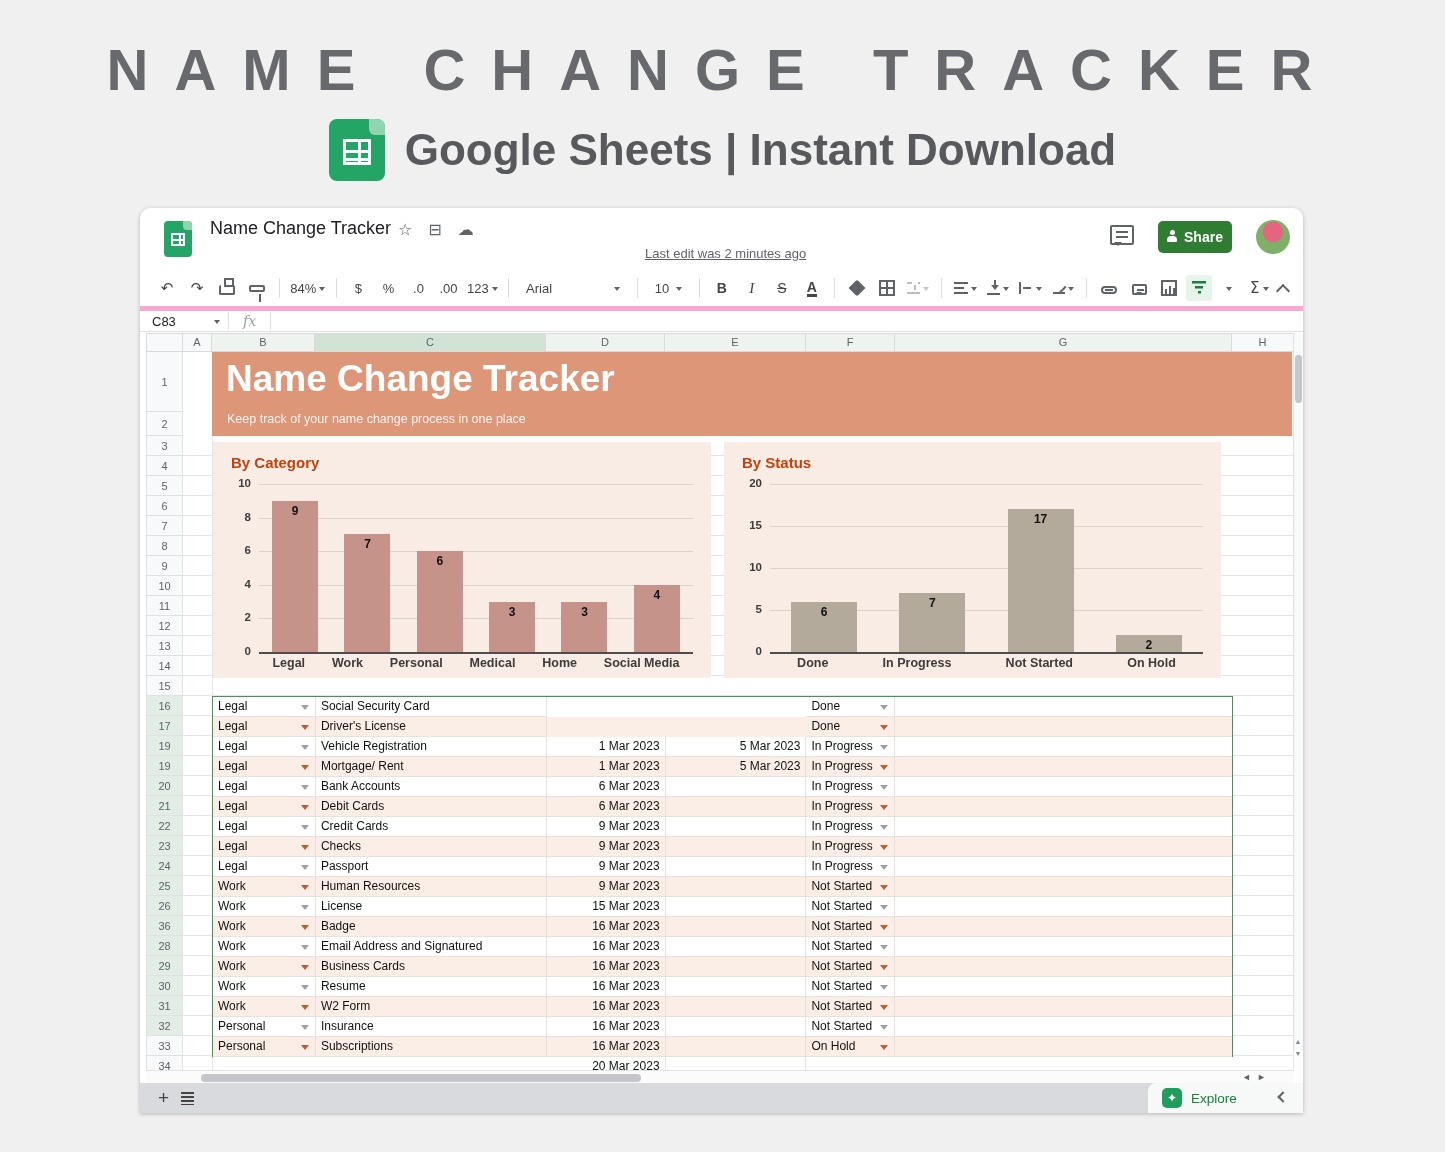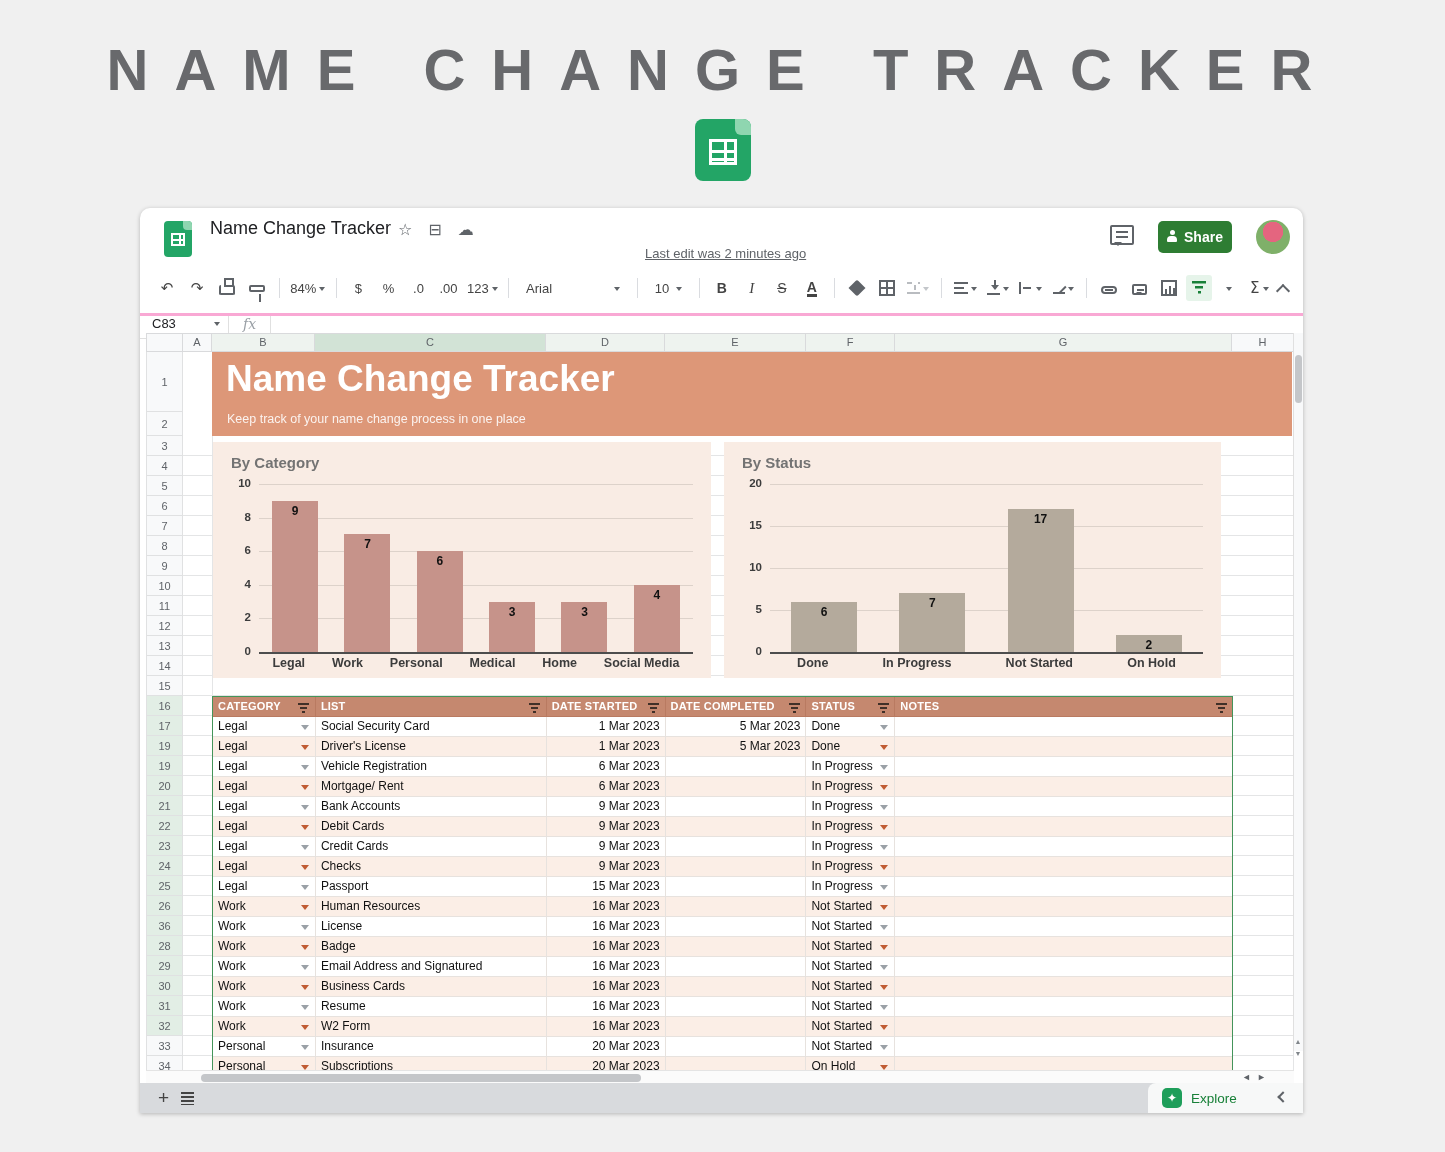--- a/index.html
+++ b/index.html
@@ -66,21 +66,21 @@
   .i-link { width:16px; height:8px; border:2px solid #5f6368; border-radius:5px; margin-top:4px; background:linear-gradient(#5f6368,#5f6368) 50% 50%/8px 2px no-repeat; }
   .i-cmt { width:15px; height:11px; border:2px solid #5f6368; border-radius:2px; margin-top:2px; background:linear-gradient(#5f6368,#5f6368) 3px 3px/7px 2px no-repeat; }
   .i-cmt:after { content:""; position:absolute; left:2px; bottom:-5px; border:3px solid transparent; border-top-color:#5f6368; }
   .i-chart { border:2px solid #5f6368; background:linear-gradient(#5f6368,#5f6368) 2px 7px/2px 5px no-repeat,linear-gradient(#5f6368,#5f6368) 6px 4px/2px 8px no-repeat,linear-gradient(#5f6368,#5f6368) 10px 6px/2px 6px no-repeat; }
   .i-funnel { background:linear-gradient(#188038,#188038) 50% 1px/14px 2.5px no-repeat,linear-gradient(#188038,#188038) 50% 6px/8px 2.5px no-repeat,linear-gradient(#188038,#188038) 50% 11px/3px 2.5px no-repeat; }
   .filter-active { background:#e6f4ea; }
   .tb-collapse { margin-left:auto; width:14px; height:9px; position:relative; }
   .tb-collapse:after { content:""; position:absolute; left:2px; top:2px; width:8px; height:8px; border-left:2px solid #5f6368; border-top:2px solid #5f6368; transform:rotate(45deg); }
 
   
-  .formulabar { position:absolute; left:0; top:98px; width:100%; height:26px; border-top:3px solid #f9a8d4; border-bottom:1px solid #e0e0e0; display:flex; align-items:flex-start;margin-top:7px; }
+  .formulabar { position:absolute; left:0; top:98px; width:100%; height:26px; border-top:5px solid #f9a8d4; border-bottom:1px solid #e0e0e0; display:flex; align-items:center; }
   .namebox { width:88px; padding-left:12px; font-size:13px; color:#202124; display:flex; align-items:center; justify-content:space-between; }
   .namebox .caret { margin:4px 8px 0 0; }
   .fb-sep { width:1px; height:18px; background:#e0e0e0; }
   .fx { font-family:"DejaVu Serif",serif; font-style:italic; color:#9aa0a6; font-size:14px; padding:0 14px; }
 
   
   .grid { position:absolute; left:6px; top:125px; width:1148px; height:737px; font-size:12px; }
   .colheads { display:flex; height:19px; }
   .colheads .ch { border:1px solid #d9dadc; border-left:none; background:#f8f9fa; color:#5f6368; font-size:11px; text-align:center; line-height:17px; }
   .colheads .corner { border-left:1px solid #d9dadc; }
@@ -93,39 +93,39 @@
                  linear-gradient(#e4e5e6,#e4e5e6) 29px 0/1px 100% no-repeat,
                  linear-gradient(#e4e5e6,#e4e5e6) 1110px 0/1px 100% no-repeat; }
   .banner { position:absolute; left:66px; top:0; width:1080px; height:84px; background:#dd9778; color:#fff; }
   .banner .b-title { position:absolute; left:14px; top:6px; font-size:37px; font-weight:bold; }
   .banner .b-sub { position:absolute; left:15px; top:60px; font-size:12.5px; color:rgba(255,255,255,.88); }
 
   
   .chart { position:absolute; top:90px; height:236px; background:#f9ece4; }
   .chart.c1 { left:67px; width:498px; }
   .chart.c2 { left:578px; width:497px; }
-  .c-title { position:absolute; left:18px; top:12px; font-size:15px; font-weight:bold; color:#737373; }
+  .c-title { position:absolute; left:18px; top:12px; font-size:15px; font-weight:bold; color:#c2410c; }
   .plot { position:absolute; left:46px; right:18px; top:42px; height:168px; }
   .gline { position:absolute; left:0; right:0; height:1px; background:#ddd2ca; }
   .gline.base { height:2px; background:#4d4d4d; }
   .ytick { position:absolute; width:34px; text-align:right; font-size:11.5px; font-weight:bold; color:#3c3c3c; left:4px; }
   .bars { position:absolute; left:46px; right:18px; top:42px; height:168px; display:flex; justify-content:space-around; align-items:flex-end; }
   .bar { display:flex; flex-direction:column; align-items:center; }
   .bar .v { font-size:12px; font-weight:bold; color:#111; margin-top:3px; }
   .cats { position:absolute; left:46px; right:18px; top:214px; display:flex; justify-content:space-around; }
   .cats .cat { font-size:12.5px; font-weight:bold; color:#3c3c3c; text-align:center; }
 
   
   .dtable { position:absolute; left:66px; top:344px; width:1021px; border:1.5px solid #44945a; border-bottom:none; }
   .trow { display:flex; height:20px; background:#fff; }
   .trow.pink { background:#fbeee6; }
   .trow.thead { background:#c5886f; }
   .tc { height:20px; line-height:19px; border-right:1px solid #e7e2de; border-bottom:1px solid #e7e2de; padding:0 5px; font-size:12px; color:#111; white-space:nowrap; overflow:hidden; position:relative; }
   .thead .tc { color:#fff; font-weight:bold; font-size:11px; letter-spacing:.2px; border-color:#b97a61; }
-  .tc.right { text-align:right; }
+  .tc.right { text-align:right;margin-top:40px; }
   .tc:last-child { border-right:none; }
   .dd { position:absolute; right:6px; top:8px; width:0; height:0; border:4px solid transparent; border-top:5px solid #9aa0a6; }
   .pink .dd { border-top-color:#c05b33; }
   .h-funnel { position:absolute; right:4px; top:5px; width:14px; height:11px;
       background:linear-gradient(#403028,#403028) 50% 1px/11px 2px no-repeat,linear-gradient(#403028,#403028) 50% 5px/7px 2px no-repeat,linear-gradient(#403028,#403028) 50% 9px/3px 2px no-repeat; }
 
   
   .vscroll { position:absolute; right:0; top:125px; width:10px; height:718px; background:#f8f9fa; border-left:1px solid #e0e0e0; }
   .vthumb { position:absolute; left:1px; top:22px; width:7px; height:48px; background:#c4c6c9; border-radius:4px; }
   .varrows { position:absolute; right:0; top:828px; width:10px; height:26px; font-size:7px; color:#80868b; text-align:center; line-height:12px; }
@@ -150,20 +150,21 @@
 </head>
 <body>
 
 <div class="page-header">
   <div class="page-title">NAME CHANGE TRACKER</div>
   <div class="page-sub">
     <div class="sheets-big">
         <div class="fold"></div>
         <div class="grid-g"></div>
       </div>
+    <div class="sub-text">Google Sheets | Instant Download</div>
   </div>
 </div>
 
 <div class="window">
 
   <div class="titlebar">
     <div class="sheets-small">
         <div class="fold"></div>
         <div class="grid-g"></div>
       </div>
@@ -417,28 +418,20 @@
           </div>
           <div class="cats">
             <div class="cat">Done</div>
             <div class="cat">In Progress</div>
             <div class="cat">Not Started</div>
             <div class="cat">On Hold</div>
           </div>
         </div>
 
       <div class="dtable" id="dtable">
-          <div class="trow thead">
-            <div class="tc" style="width:103px">CATEGORY<span class="h-funnel"></span></div>
-            <div class="tc" style="width:231px">LIST<span class="h-funnel"></span></div>
-            <div class="tc" style="width:119px">DATE STARTED<span class="h-funnel"></span></div>
-            <div class="tc" style="width:141px">DATE COMPLETED<span class="h-funnel"></span></div>
-            <div class="tc" style="width:89px">STATUS<span class="h-funnel"></span></div>
-            <div class="tc" style="width:337px">NOTES<span class="h-funnel"></span></div>
-          </div>
           <div class="trow">
     <div class="tc" style="width:103px">Legal<span class="dd"></span></div>
     <div class="tc" style="width:231px">Social Security Card</div>
     <div class="tc right" style="width:119px">1 Mar 2023</div>
     <div class="tc right" style="width:141px">5 Mar 2023</div>
     <div class="tc" style="width:89px">Done<span class="dd"></span></div>
     <div class="tc" style="width:337px"></div>
   </div>
           <div class="trow pink">
     <div class="tc" style="width:103px">Legal<span class="dd"></span></div>

